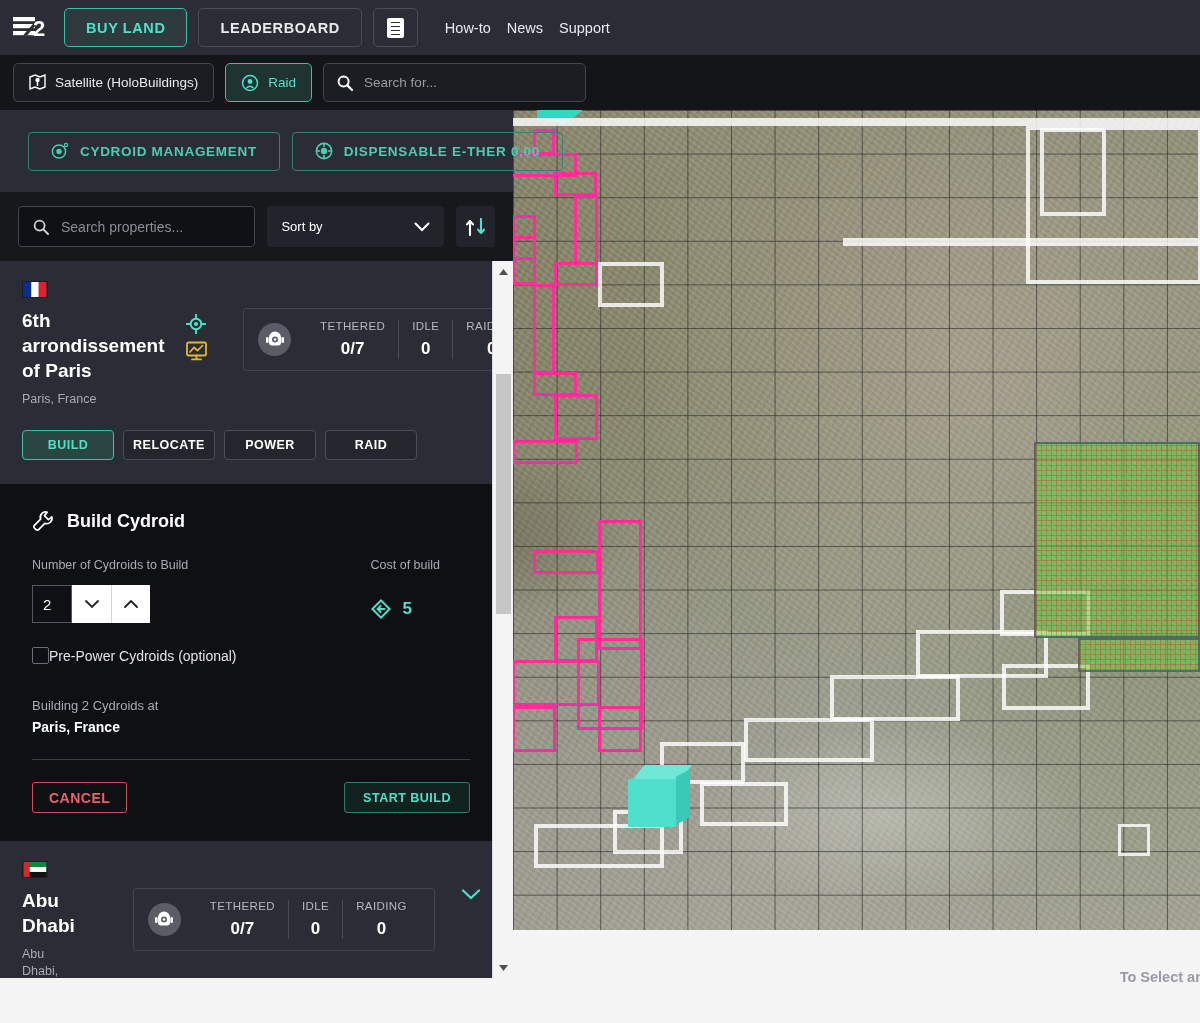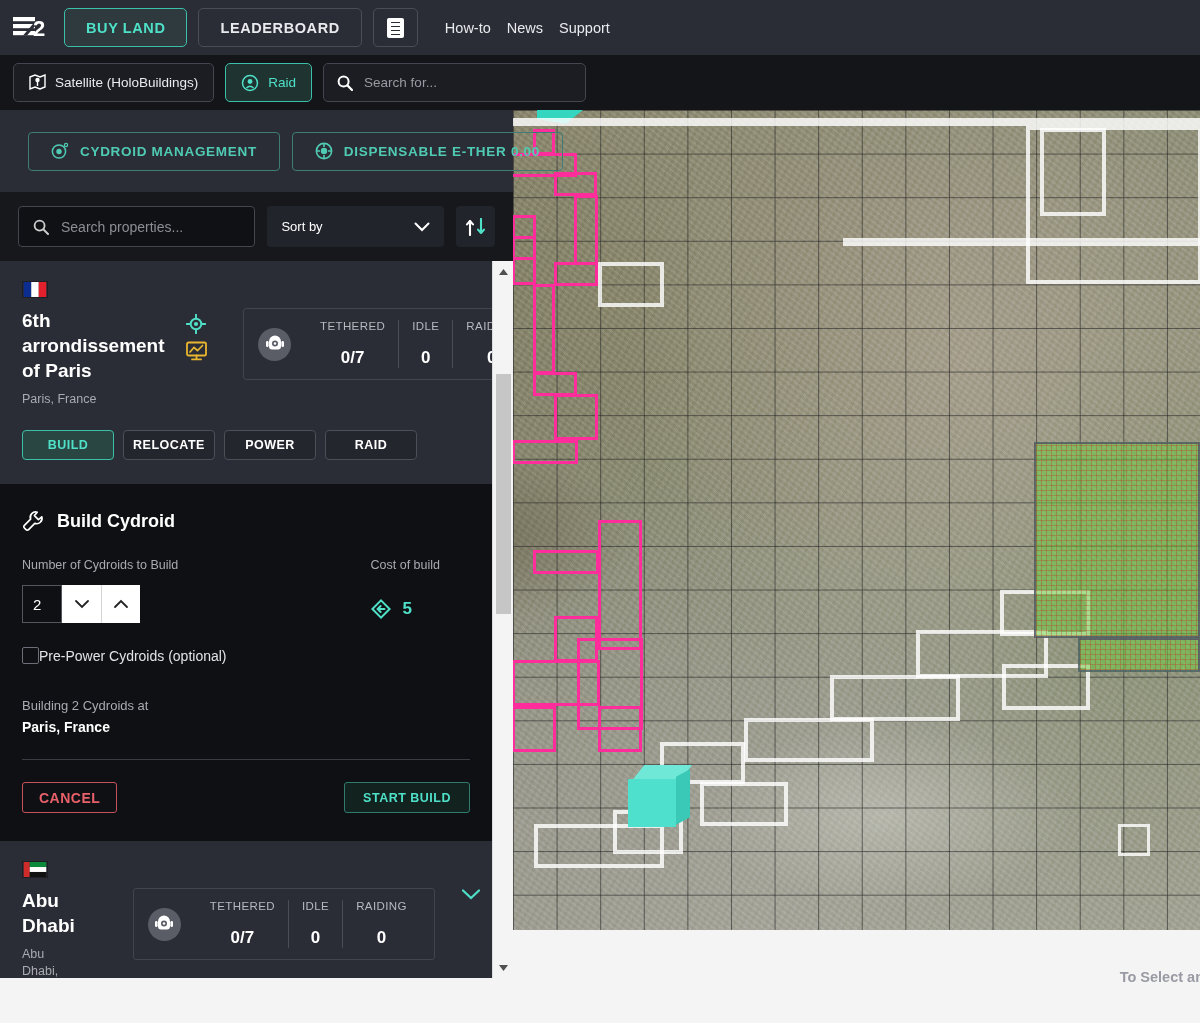--- a/index.html
+++ b/index.html
@@ -171,34 +171,34 @@
     margin-left: 16px; border: 1px solid #41434d; border-radius: 3px;
     display: flex; align-items: center; padding: 11px 14px; gap: 0;
   }
   .cyd-avatar {
     width: 33px; height: 33px; border-radius: 50%; background: #5a5c66;
     display: flex; align-items: center; justify-content: center; margin-right: 16px;
   }
   .stat { padding: 0 13px; text-align: center; }
   .stat + .stat { border-left: 1px solid #4a4c56; }
   .stat .lbl { font-size: 11.5px; color: #b7b8c0; letter-spacing: .4px; }
-  .stat .val { font-size: 17px; font-weight: bold; color: #fff; margin-top: 16px; }
+  .stat .val { font-size: 17px; font-weight: bold; color: #fff; margin-top: 7px; }
   .chev { margin-left: auto; padding: 0 6px; cursor: pointer; }
 
   .action-row { display: flex; gap: 9px; margin-top: 22px; }
   .actbtn {
     flex: 0 0 auto; height: 30px; min-width: 92px; border-radius: 4px;
     border: 1px solid #4c4e58; background: #24262e; color: #fff;
     font-size: 12.5px; font-weight: bold; letter-spacing: .5px;
     display: flex; align-items: center; justify-content: center; cursor: pointer;
   }
   .actbtn.sel { color: #4fe0c8; border-color: #3bbfa8; background: #2a4642; }
 
   
-  .build-sec { background: #0f1013; padding: 26px 22px 28px 22px; }
+  .build-sec { background: #0f1013; padding: 26px 22px 28px 32px; }
   .build-head { display: flex; align-items: center; gap: 13px; }
   .build-head h3 { font-size: 18px; color: #fff; font-weight: bold; }
   .build-grid { display: flex; margin-top: 26px; }
   .build-left { flex: 0 0 276px; }
   .field-lbl { font-size: 12.5px; color: #a9aab2; }
   .spinner { display: flex; margin-top: 13px; width: 118px; height: 38px; }
   .spinner .num {
     flex: 0 0 40px; background: #0f1013; border: 1px solid #54565f;
     color: #fff; font-size: 15px; display: flex; align-items: center; padding-left: 10px;
   }

